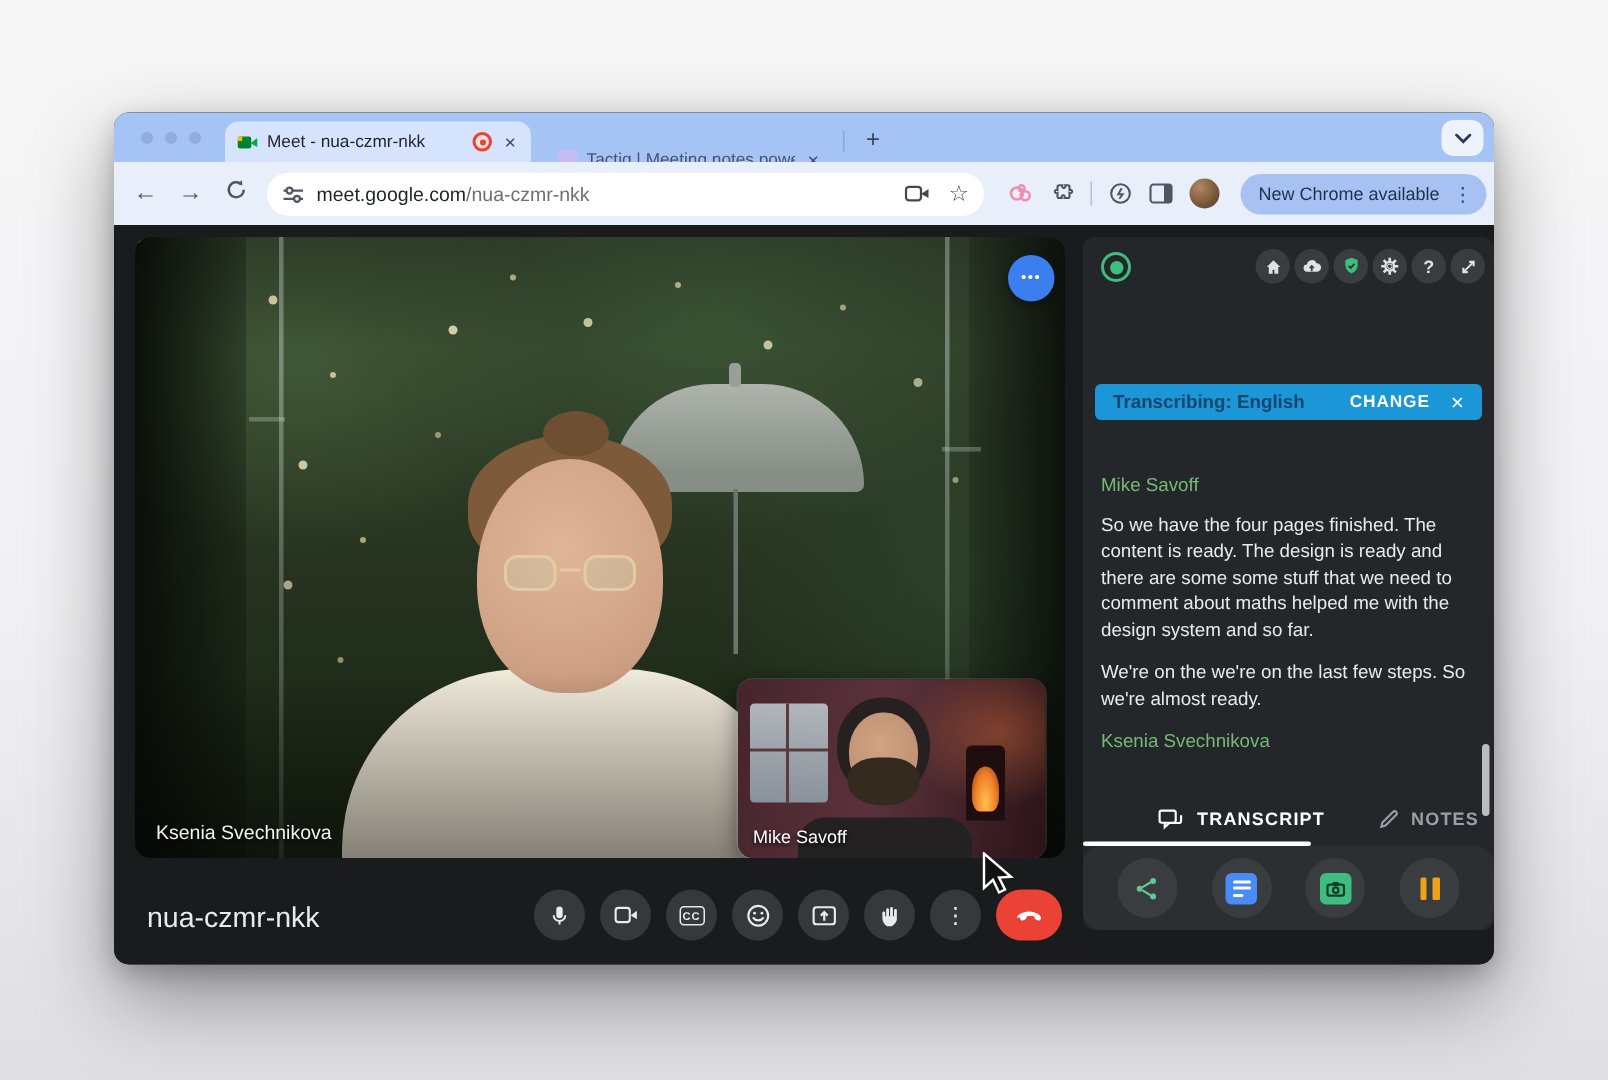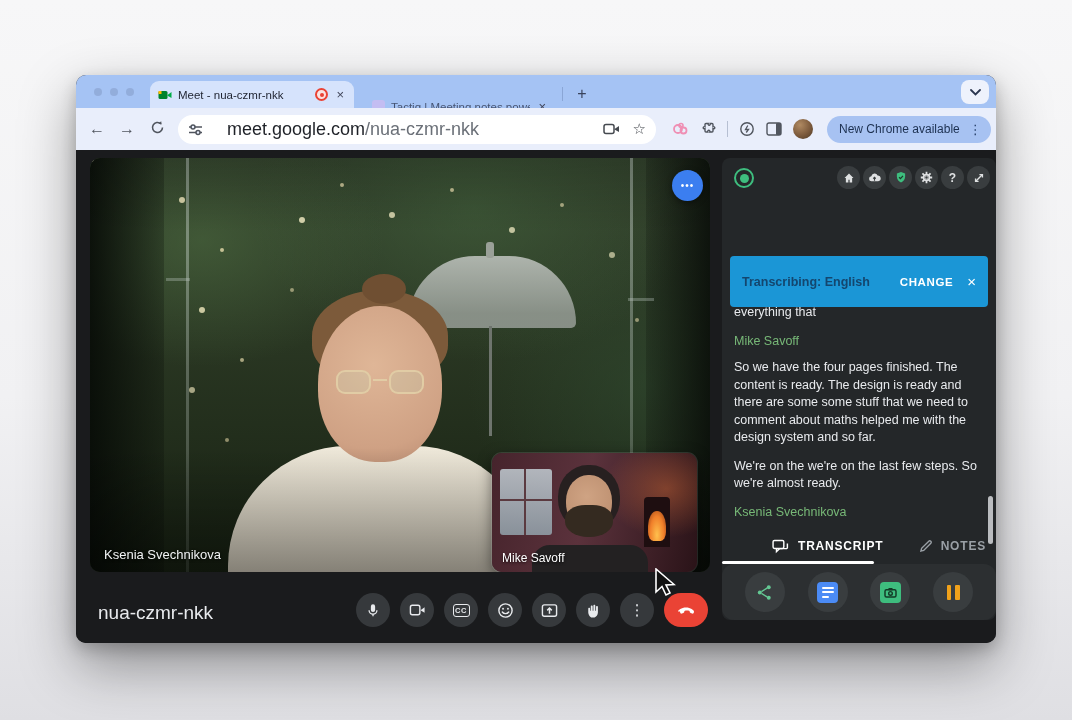--- a/index.html
+++ b/index.html
@@ -20,21 +20,21 @@
   .tab-x { font-size:13px; color:#41465a; line-height:1; padding:0 2px; flex:0 0 auto;}
   .tab-inactive { left:288px; top:6px; width:192px; height:27px; display:flex; align-items:center; padding:0 8px; gap:6px;margin-top:12px; }
   .tab-inactive .tab-title{ color:#36415c; opacity:.85;}
   .tab-sep { left:486px; top:12px; width:1px; height:14px; background:#8aa6d6; }
   .newtab { left:496px; top:9px; width:20px; height:20px; color:#39435c; font-size:16px; text-align:center; line-height:20px;}
   .strip-chev { right:7px; top:5px; width:28px; height:24px; background:#eef2fc; border-radius:8px; display:flex; align-items:center; justify-content:center;}
 
   .toolbar { left:0; top:33px; width:920px; height:42px; background:#e9eefb; display:flex; align-items:center; }
   .navic { width:30px; text-align:center; font-size:16px; color:#50555e; }
   .urlbar { margin-left:6px; width:478px; height:29px; background:#ffffff; border-radius:15px; display:flex; align-items:center; padding:0 10px; }
-  .urltext { font-size:18px; margin-left:24px; flex:1; white-space:nowrap; overflow:hidden;}
+  .urltext { font-size:13px; margin-left:8px; flex:1; white-space:nowrap; overflow:hidden;}
   .urltext .dom { color:#1f2228; }
   .urltext .pth { color:#6b7078; }
   .exticons { display:flex; align-items:center; gap:11px; margin-left:16px; }
   .vdiv { width:1px; height:16px; background:#b6bfd2; }
   .avatar { width:20px; height:20px; border-radius:50%; background:radial-gradient(circle at 35% 30%, #b08a62 0%, #7c5a3c 55%, #4c3823 100%); }
   .chip { margin-left:14px; height:27px; background:#a7c2f2; border-radius:14px; display:flex; align-items:center; padding:0 6px 0 12px; gap:6px;}
   .chip-label { font-size:12px; color:#1c3050; }
   .chip-kebab { font-size:13px; color:#27406a; padding:0 3px;}
 
   
@@ -98,21 +98,21 @@
 
   
   .sidebar { left:646px; top:8px; width:274px; height:462px; background:#242729; border-radius:8px; }
   .tq-logo { left:12px; top:10px; width:20px; height:20px; border-radius:50%; border:2px solid #3ebd7e; display:flex; align-items:center; justify-content:center;}
   .tq-logo i { width:9px; height:9px; border-radius:50%; background:#3ebd7e; display:block;}
   .hdr-icons { right:6px; top:8px; display:flex; gap:3px; }
   .hic { width:23px; height:23px; border-radius:50%; background:#393d3f; display:flex; align-items:center; justify-content:center; }
   .credits { left:8px; top:42px; width:258px; height:40px; background:#121415; border-radius:8px; display:flex; align-items:center; padding:0 8px 0 22px; }
   .credits-text { font-size:12px; color:#e4e6e7; line-height:1.25; width:150px; text-align:center; }
   .getmore { margin-left:auto; background:#45b97b; color:#eafaf0; font-size:12px; padding:5px 10px; border-radius:5px; }
-  .transbar { left:8px; top:98px; width:258px; height:51px; background:#1b96d6; border-radius:4px; display:flex; align-items:center; padding:0 12px; }
+  .transbar { left:8px; top:98px; width:258px; height:24px; background:#1b96d6; border-radius:4px; display:flex; align-items:center; padding:0 12px; }
   .transbar .tl { font-size:12.5px; font-weight:bold; color:#14466e; }
   .transbar .chg { margin-left:auto; font-size:11.5px; font-weight:bold; color:#ffffff; letter-spacing:.6px; }
   .transbar .tx { margin-left:14px; font-size:15px; color:#ffffff; }
   .transcript { left:12px; top:146px; width:246px; height:226px; overflow:hidden; font-size:12.5px; line-height:1.4; color:#e8eaed; }
   .speaker { color:#77b877; margin:11px 0 9px; }
   .tpara { margin-bottom:11px; }
   .scrollthumb { right:3px; top:338px; width:5px; height:48px; border-radius:3px; background:#d5d7d9; opacity:.85; }
   .tabbar { left:12px; top:374px; width:274px; height:28px; display:flex; align-items:center; }
   .tab-left { display:flex; align-items:center; gap:9px; margin-left:38px; color:#ffffff; font-size:12px; font-weight:bold; letter-spacing:.8px;}
   .tab-right { display:flex; align-items:center; gap:8px; margin-left:auto; margin-right:22px; color:#9aa0a6; font-size:12px; font-weight:bold; letter-spacing:.8px;}
@@ -367,21 +367,20 @@
         </div>
 
 
         <div class="abs transbar">
           <span class="tl">Transcribing: English</span>
           <span class="chg">CHANGE</span>
           <span class="tx">×</span>
         </div>
 
         <div class="abs transcript">
-          <div class="tpara">everything that</div>
           <div class="speaker">Mike Savoff</div>
           <div class="tpara">So we have the four pages finished. The content is ready. The design is ready and there are some some stuff that we need to comment about maths helped me with the design system and so far.</div>
           <div class="tpara">We're on the we're on the last few steps. So we're almost ready.</div>
           <div class="speaker">Ksenia Svechnikova</div>
 
         </div>
         <div class="abs scrollthumb"></div>
 
         <div class="abs tabbar">
           <div class="tab-left">

